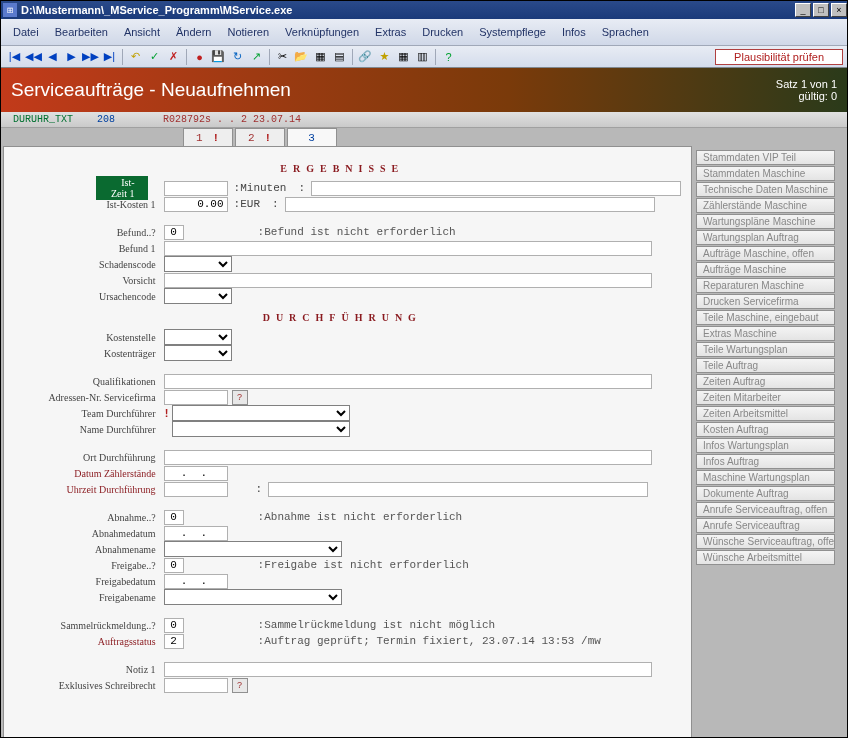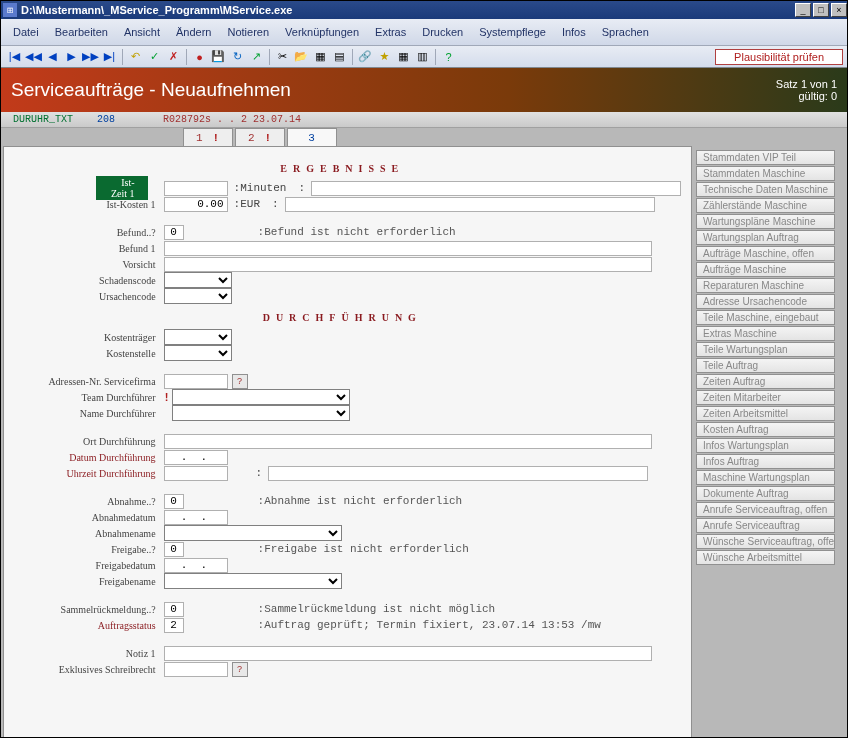--- a/index.html
+++ b/index.html
@@ -192,44 +192,48 @@
         <span class="lbl">Befund..?</span>
         <input class="inp num" value="0" style="">
         <span style="width:74px"></span>
         <span class="desc">:Befund ist nicht erforderlich</span>
       </div>
       <div class="row">
         <span class="lbl">Befund 1</span>
         <input class="inp long" value="" style="">
       </div>
       <div class="row">
-        <span class="lbl">Vorsicht</span>
-        <input class="inp long" value="" style="">
-      </div>
-      <div class="row">
         <span class="lbl">Schadenscode</span>
         <select class="sel s1"></select>
       </div>
       <div class="row">
+        <span class="lbl">Vorsicht</span>
+        <input class="inp long" value="" style="">
+      </div>
+      <div class="row">
         <span class="lbl">Ursachencode</span>
         <select class="sel s1"></select>
       </div>
 
       <div class="sechdr">DURCHFÜHRUNG</div>
 
       <div class="row">
+        <span class="lbl">Kostenstelle</span>
+        <select class="sel s1"></select>
+      </div>
+      <div class="row">
         <span class="lbl">Kostenträger</span>
         <select class="sel s1"></select>
       </div>
-      <div class="row">
-        <span class="lbl">Kostenstelle</span>
-        <select class="sel s1"></select>
-      </div>
-
-      <div class="rowsp"></div>
+
+      <div class="rowsp"></div>
+      <div class="row">
+        <span class="lbl">Qualifikationen</span>
+        <input class="inp long" value="" style="">
+      </div>
       <div class="row">
         <span class="lbl">Adressen-Nr. Servicefirma</span>
         <input class="inp tiny" value="" style="">
         <span class="qbtn">?</span>
       </div>
       <div class="row">
         <span class="lbl">Team Durchführer</span>
         <span class="excl-mark">!</span>
         <select class="sel s2"></select>
       </div>
@@ -238,21 +242,21 @@
         <span class="excl-mark"></span>
         <select class="sel s2"></select>
       </div>
 
       <div class="rowsp"></div>
       <div class="row">
         <span class="lbl">Ort Durchführung</span>
         <input class="inp long" value="" style="">
       </div>
       <div class="row">
-        <span class="lbl red">Datum Durchführung</span>
+        <span class="lbl red">Datum Zählerstände</span>
         <input class="inp date" value="  .  ." style="">
       </div>
       <div class="row">
         <span class="lbl red">Uhrzeit Durchführung</span>
         <input class="inp date" value="" style="">
         <span class="unit" style="margin-left:28px">:</span>
         <input class="inp" style="width: 380px;" value="">
       </div>
 
       <div class="rowsp"></div>
@@ -316,21 +320,21 @@
   <div class="rightcol" id="sidebtns">
       <button class="rbtn">Stammdaten VIP Teil</button>
       <button class="rbtn">Stammdaten Maschine</button>
       <button class="rbtn">Technische Daten Maschine</button>
       <button class="rbtn">Zählerstände Maschine</button>
       <button class="rbtn">Wartungspläne Maschine</button>
       <button class="rbtn">Wartungsplan Auftrag</button>
       <button class="rbtn">Aufträge Maschine, offen</button>
       <button class="rbtn">Aufträge Maschine</button>
       <button class="rbtn">Reparaturen Maschine</button>
-      <button class="rbtn">Adresse Ursachencode</button>
+      <button class="rbtn">Drucken Servicefirma</button>
       <button class="rbtn">Teile Maschine, eingebaut</button>
       <button class="rbtn">Extras Maschine</button>
       <button class="rbtn">Teile Wartungsplan</button>
       <button class="rbtn">Teile Auftrag</button>
       <button class="rbtn">Zeiten Auftrag</button>
       <button class="rbtn">Zeiten Mitarbeiter</button>
       <button class="rbtn">Zeiten Arbeitsmittel</button>
       <button class="rbtn">Kosten Auftrag</button>
       <button class="rbtn">Infos Wartungsplan</button>
       <button class="rbtn">Infos Auftrag</button>

